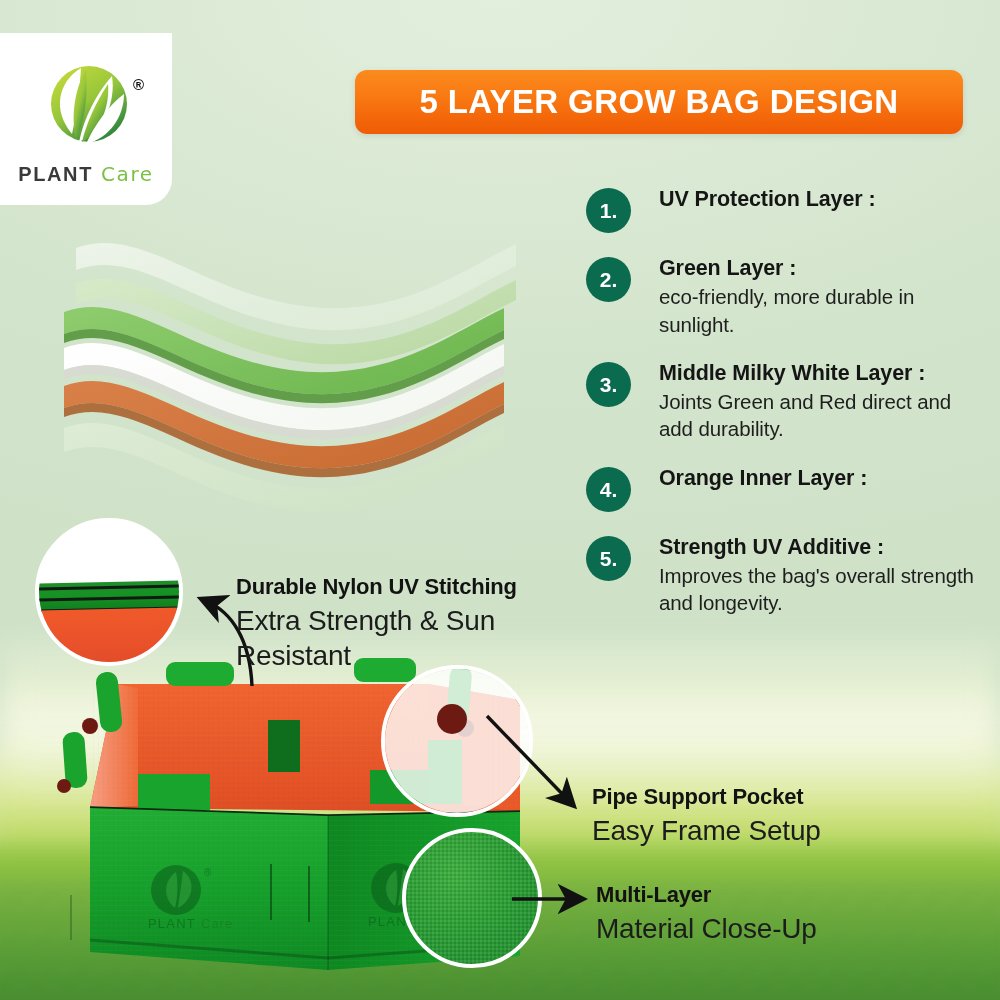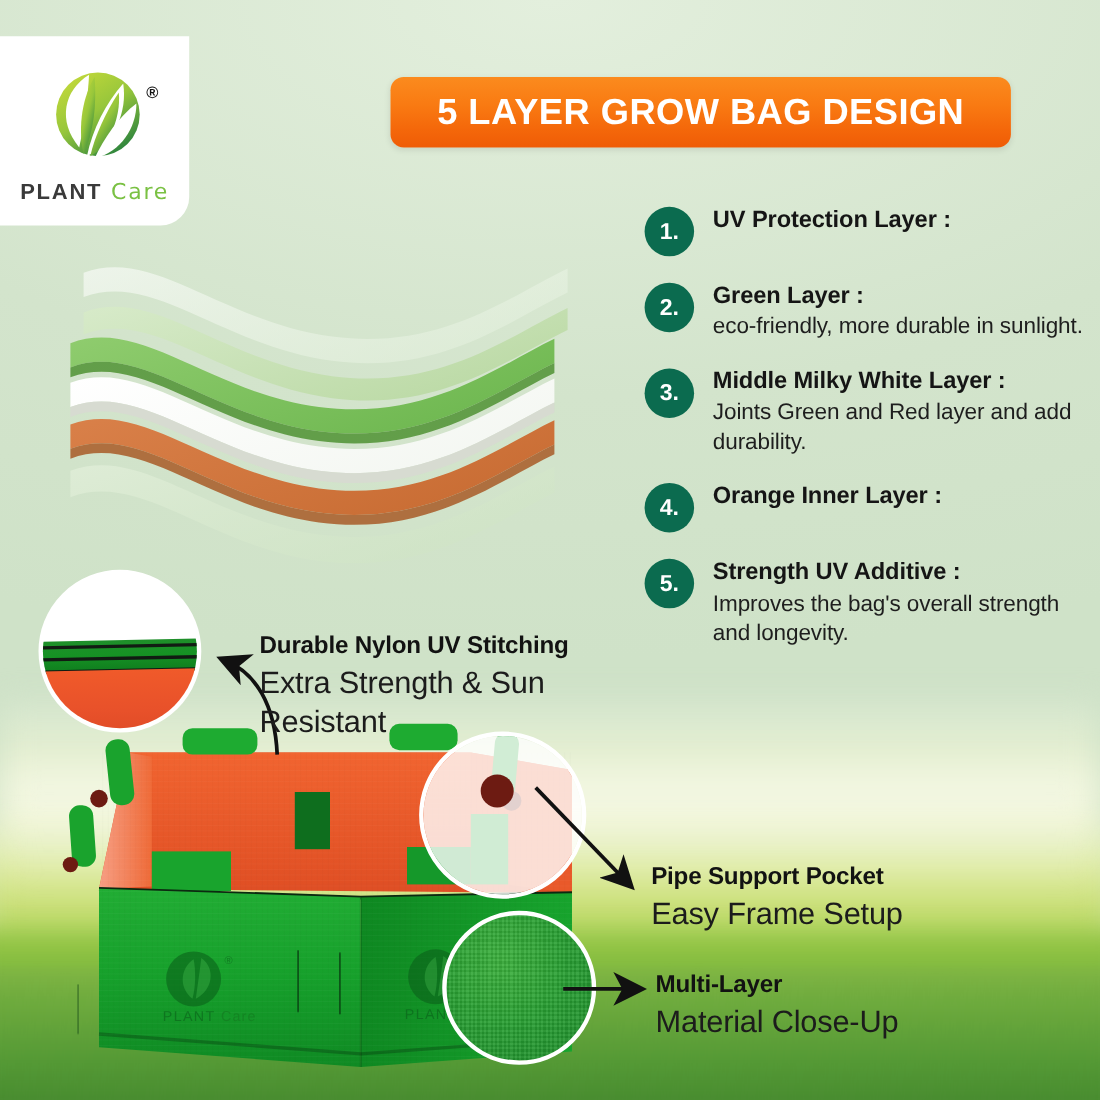--- a/index.html
+++ b/index.html
@@ -61,21 +61,21 @@
   }
   .logo-words {
     margin-top:4px; display:flex; align-items:baseline; gap:8px;
     font-size:20px; letter-spacing:1.6px;
   }
   .logo-plant { color:#3a3a3a; font-weight:600; }
   .logo-care { color:#7ac143; font-weight:400; font-family:"DejaVu Sans", sans-serif; }
 
   
   .banner {
-    position:absolute; left:355px; top:70px; width:564px; height:64px;
+    position:absolute; left:355px; top:70px; width:608px; height:64px;
     border-radius:12px;
     background:linear-gradient(180deg,#fb8b1e 0%, #f97a12 40%, #f4670a 75%, #ef5c06 100%);
     box-shadow:0 2px 6px rgba(0,0,0,.10);
     display:flex; align-items:center; justify-content:center;
   }
   .banner-text {
     color:#fff; font-weight:700; font-size:33px; letter-spacing:.4px;
     font-family:"Liberation Sans", sans-serif; white-space:nowrap;
   }
 
@@ -84,21 +84,21 @@
   .feature {
     position:relative; display:flex; align-items:flex-start; margin-bottom:22px;
   }
   .badge {
     flex:0 0 auto; width:45px; height:45px; border-radius:50%;
     background:#0b6b4f; color:#fff;
     display:flex; align-items:center; justify-content:center;
     font-size:21px; font-weight:700; line-height:1;
     margin-top:2px;
   }
-  .feature-body { margin-left:17px; padding-top:1px; }
+  .feature-body { margin-left:28px; padding-top:1px; }
   .feature-title {
     font-size:21.5px; font-weight:700; color:#151515; line-height:1.18;
     letter-spacing:-.1px;
   }
   .feature-desc {
     font-size:20.5px; color:#1e1e1e; line-height:1.33; margin-top:2px;
     letter-spacing:-.1px;
   }
 
   
@@ -398,21 +398,21 @@
       <div class="feature-body">
         <div class="feature-title">Green Layer :</div>
         <div class="feature-desc">eco-friendly, more durable in sunlight.</div>
       </div>
     </div>
 
     <div class="feature">
       <div class="badge">3.</div>
       <div class="feature-body">
         <div class="feature-title">Middle Milky White Layer  :</div>
-        <div class="feature-desc">Joints Green and Red layer and add durability.</div>
+        <div class="feature-desc">Joints Green and Red direct and add durability.</div>
       </div>
     </div>
 
     <div class="feature">
       <div class="badge">4.</div>
       <div class="feature-body">
         <div class="feature-title">Orange Inner Layer :</div>
       </div>
     </div>
 

